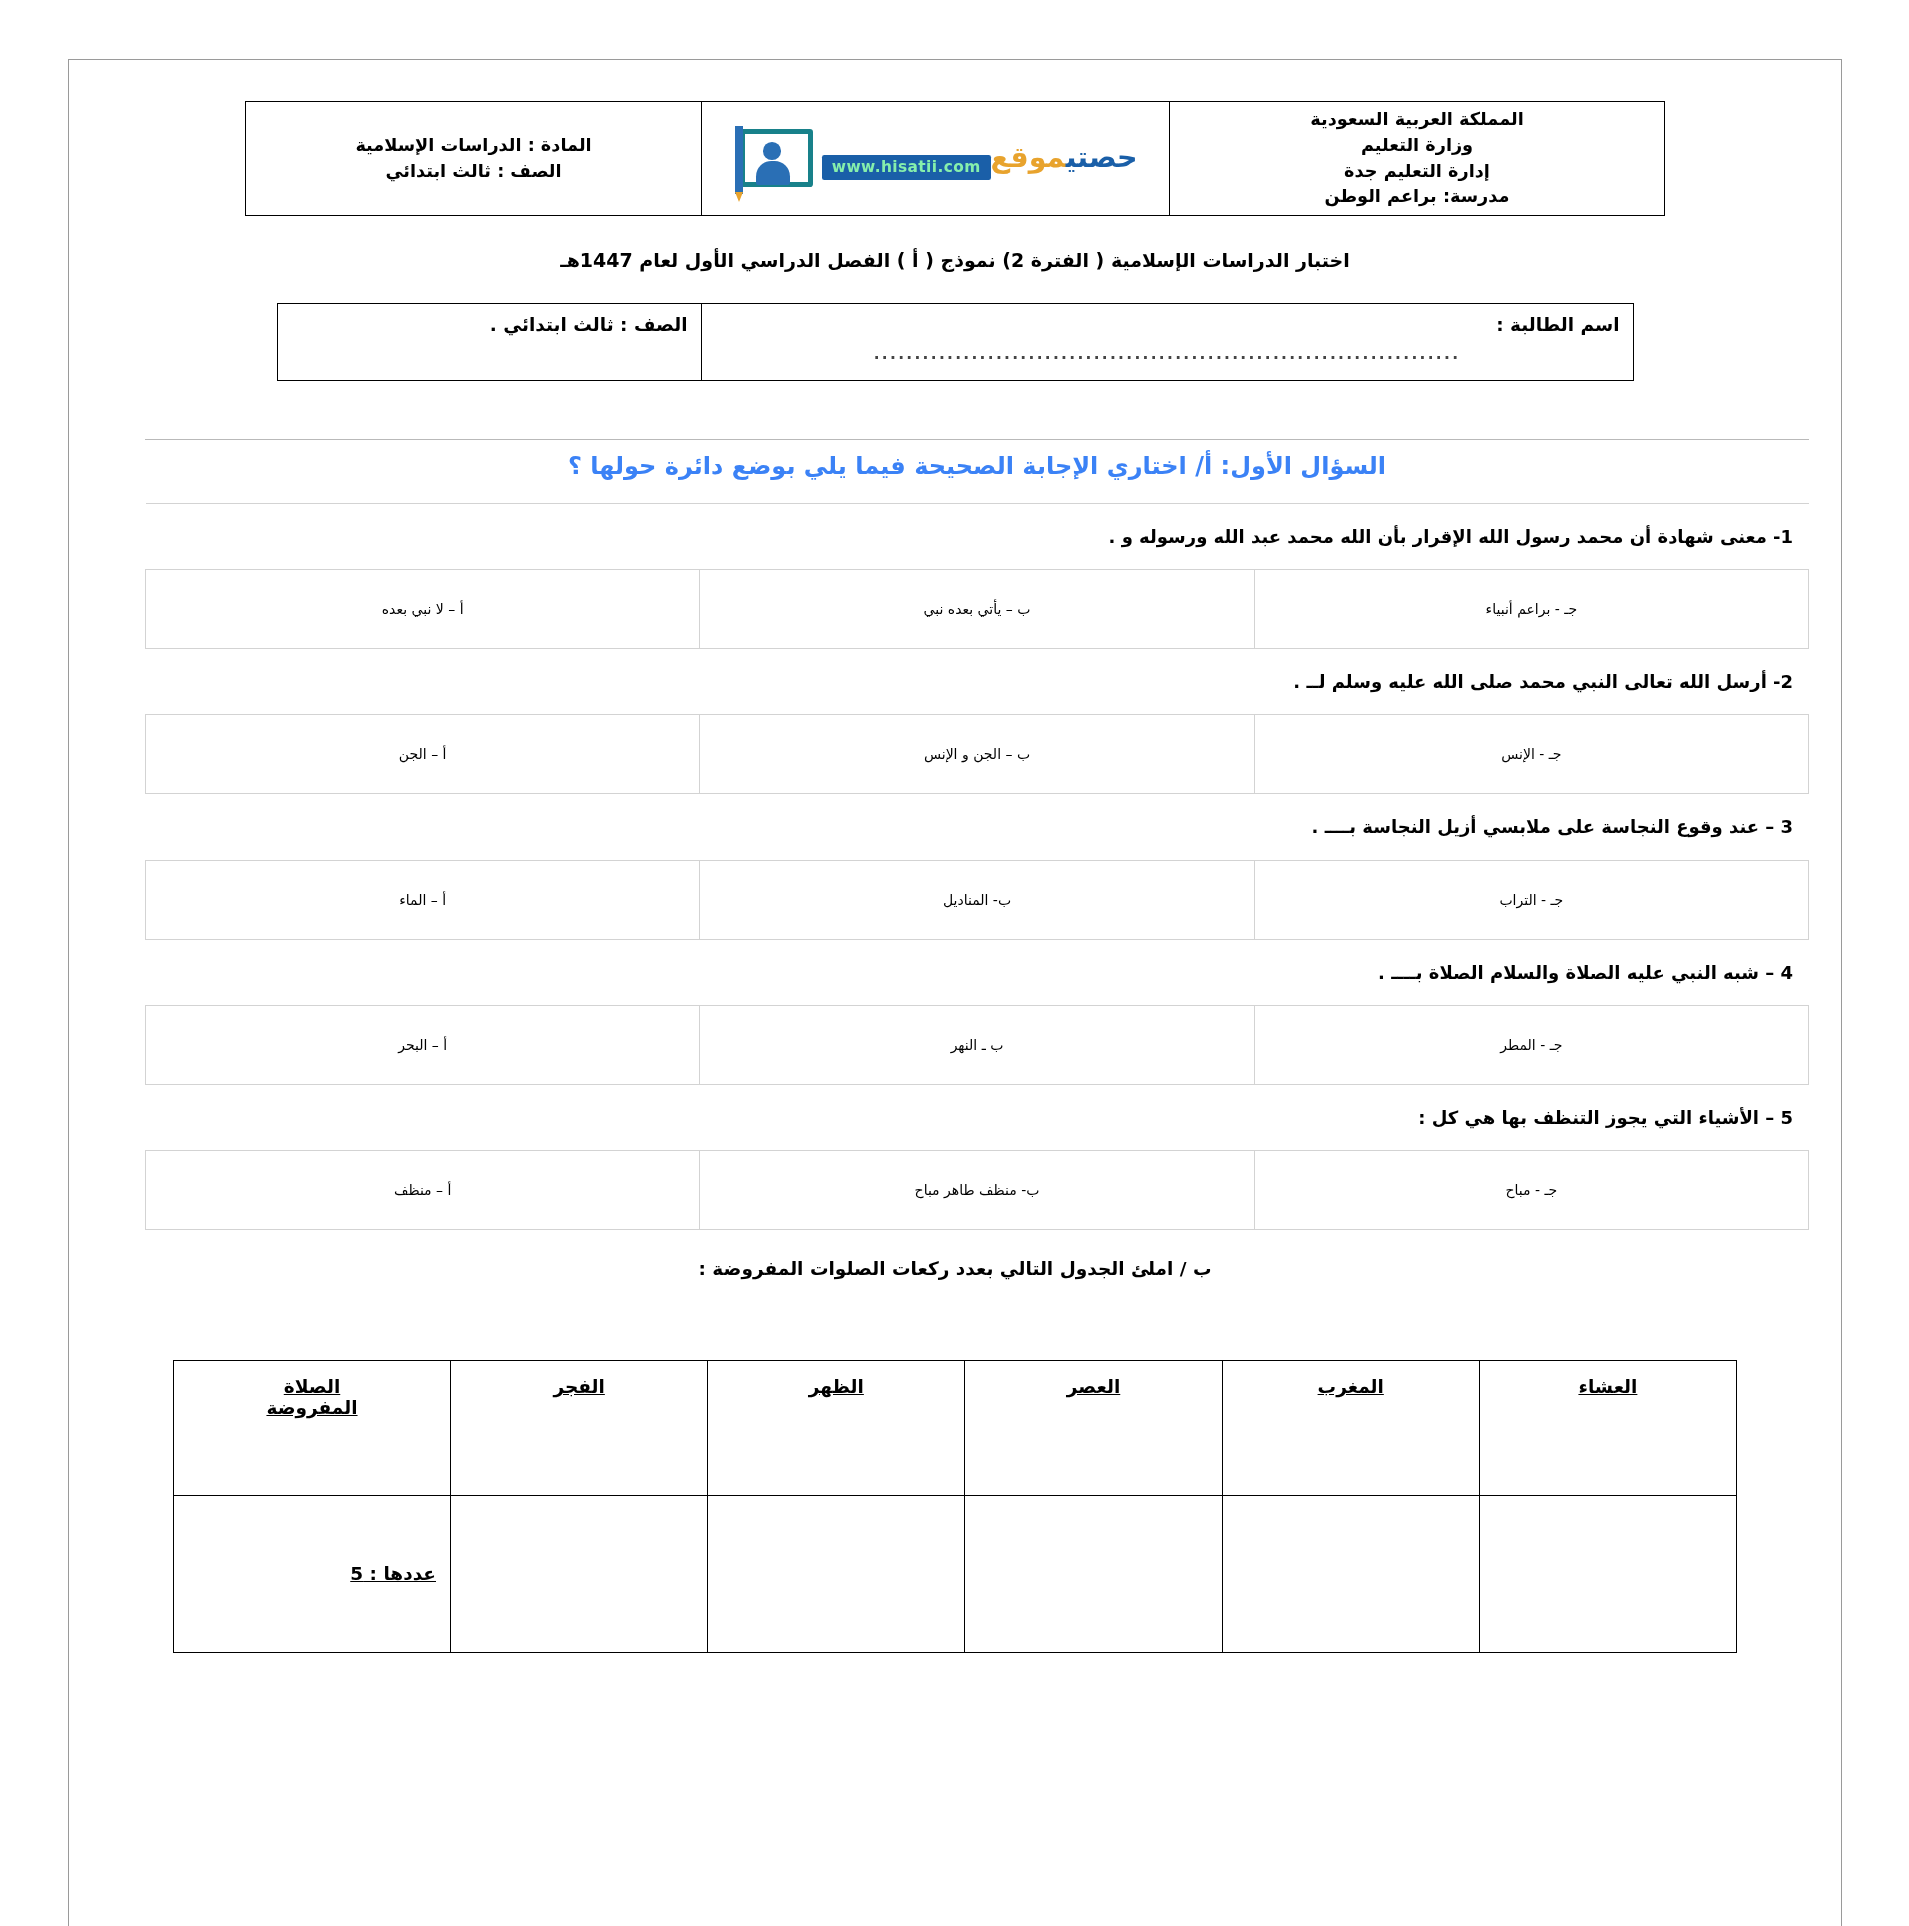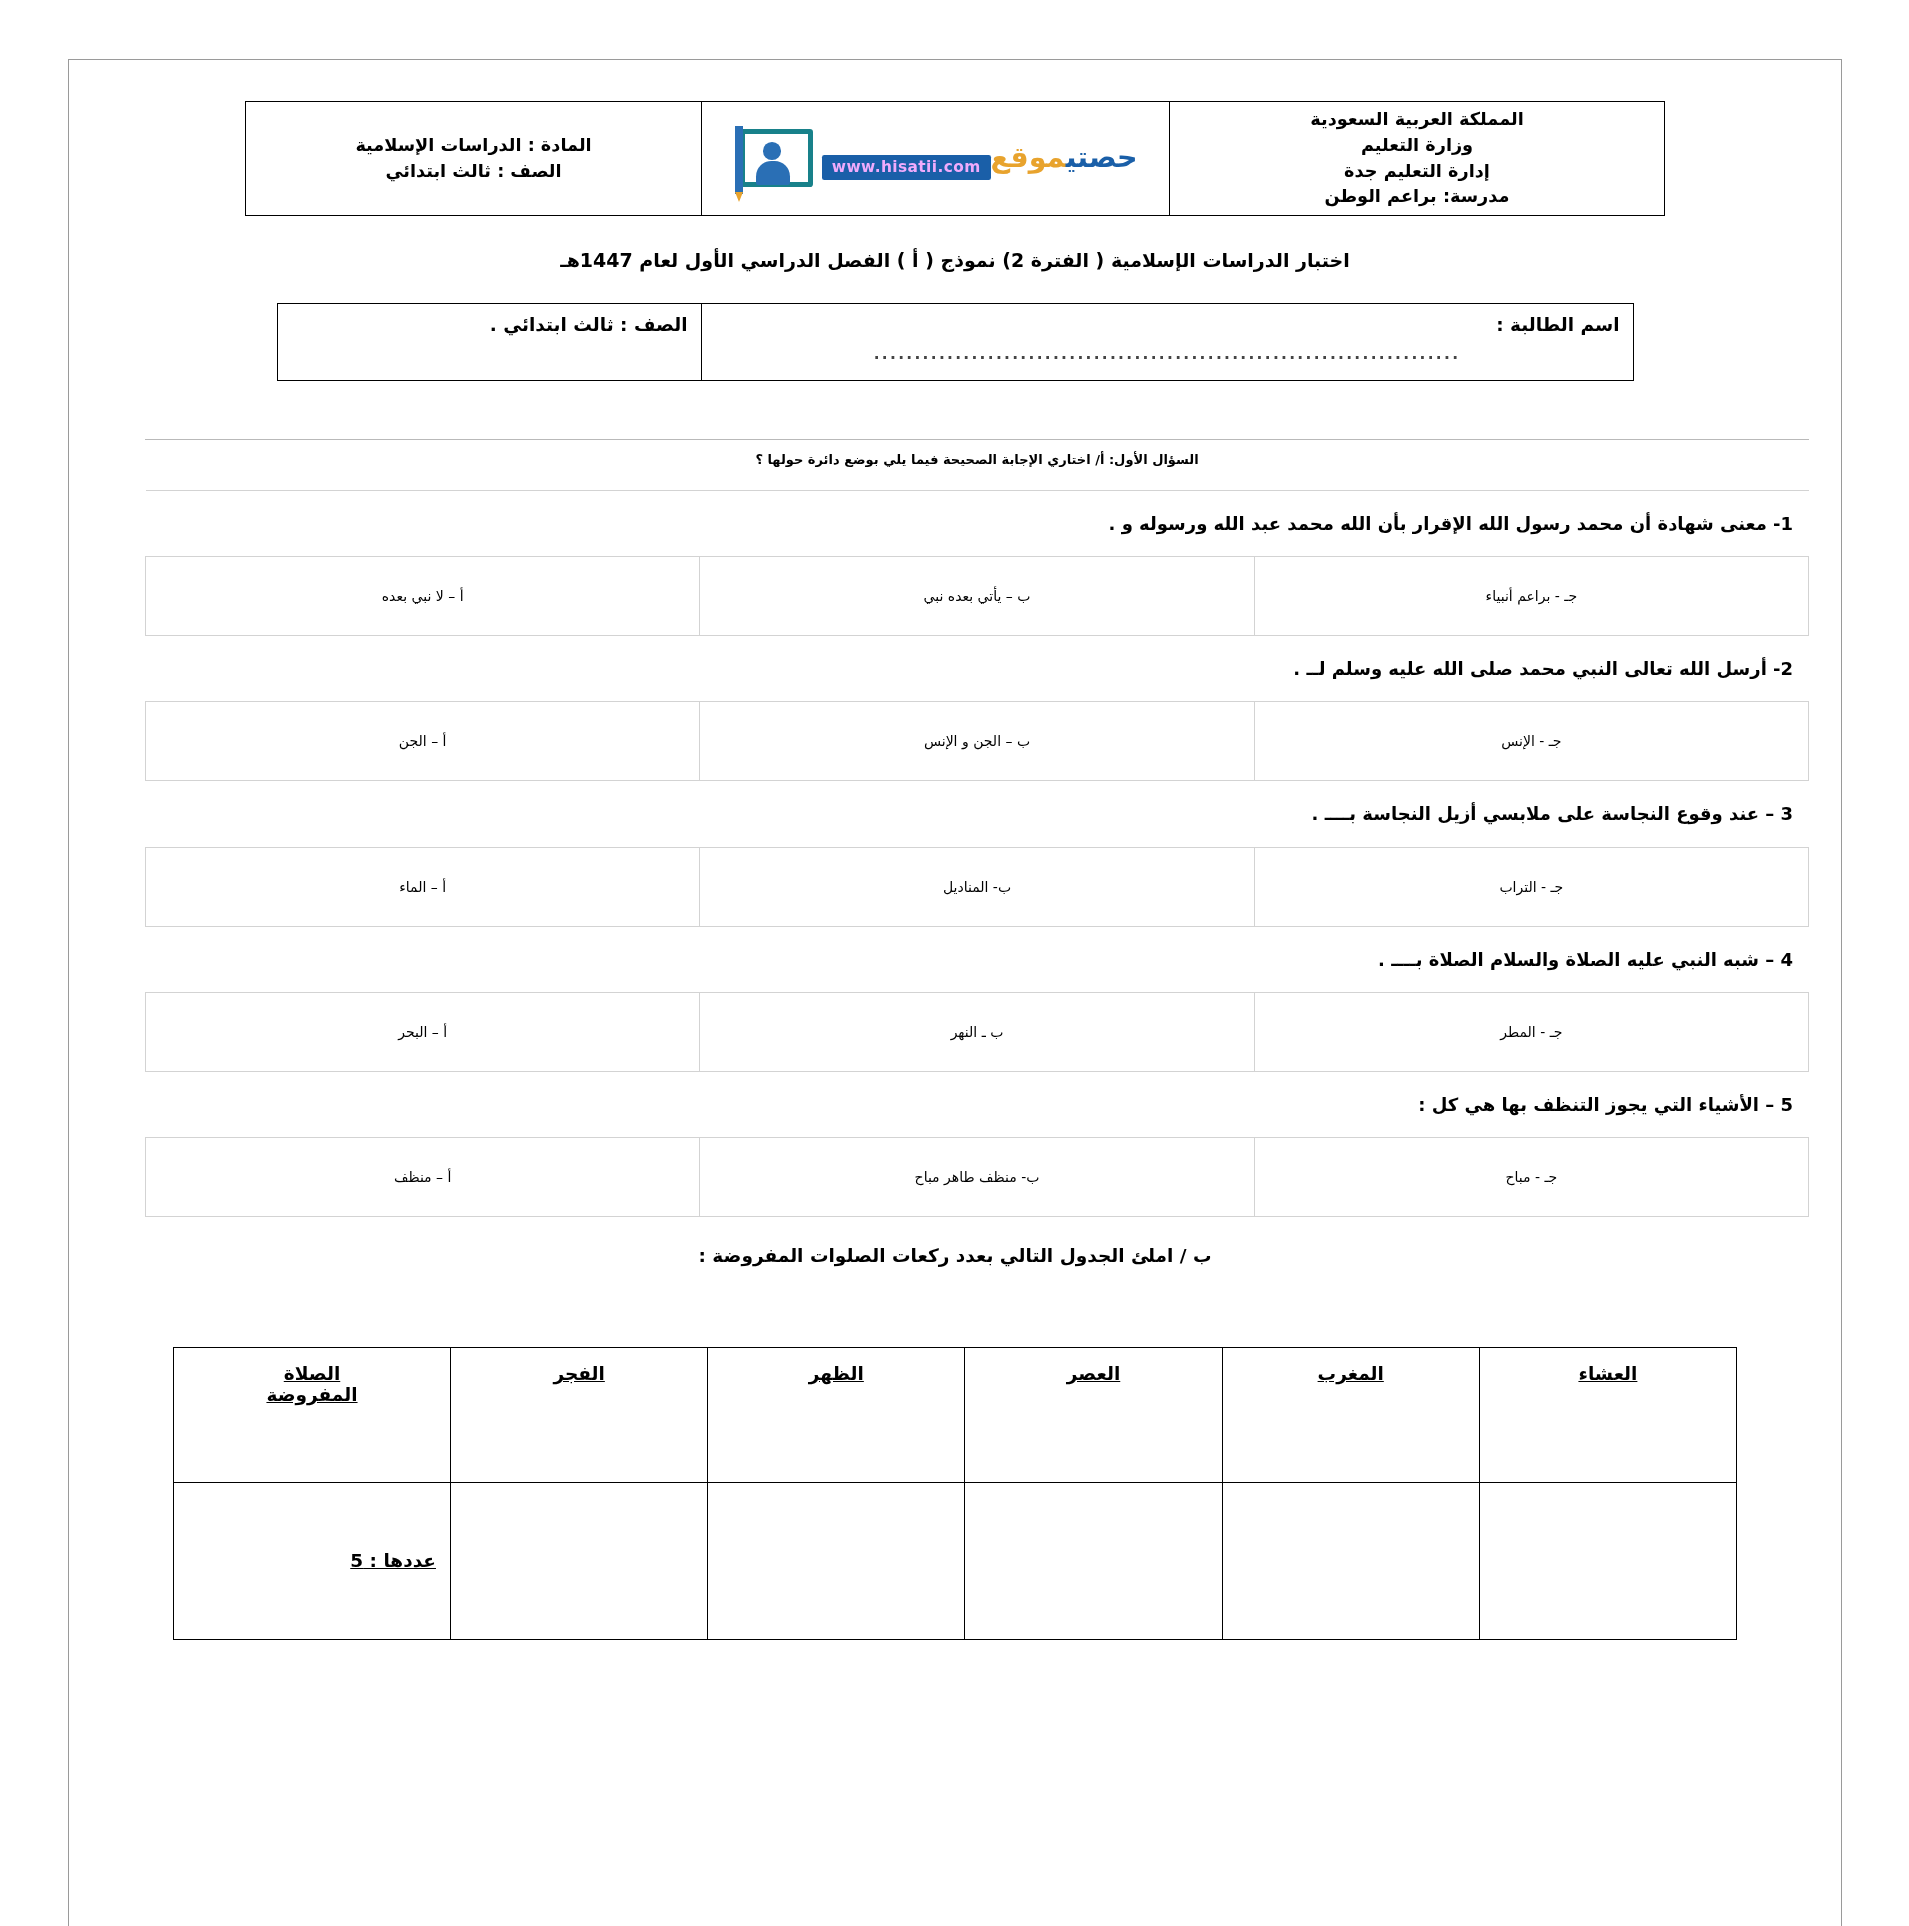--- a/index.html
+++ b/index.html
@@ -58,21 +58,21 @@
   .logo-text-col{display:flex;flex-direction:row;align-items:center;}
   .logo-word{
     font-size:28.5px;font-weight:bold;line-height:1;
     white-space:nowrap;
   }
   .logo-word .w1{color:#e8a32d;}
   .logo-word .w2{color:#1a5fa8;}
   .logo-url{
     margin-top:18px;
     background:#1a5fa8;
-    color:#f0abfc;
+    color:#86efac;
     font-size:15.4px;font-weight:bold;
     padding:3.1px 10px 3.9px 10px;
     border-radius:2.3px;
     letter-spacing:0.4px;
     direction:ltr;
     font-family:"DejaVu Sans","Liberation Sans",sans-serif;
   }
   .logo-board{
     position:relative;width:83px;height:65px;flex:0 0 auto;
   }
@@ -138,22 +138,22 @@
   
   .q-head{
     margin:58px 0 0 0;
     border-top:1.9px solid #b9b9b9;
     padding-top:11.6px;
     width:1664px;
     margin-right:-13px;
   }
   .q-head-inner{
     text-align:center;
-    color:#000000;
-    font-size:13px;font-weight:bold;
+    color:#3b82f6;
+    font-size:24px;font-weight:bold;
   }
 
   
   .mcq{
     width:1664px;
     margin:23px -13px 0 0;
     border-collapse:collapse;
     table-layout:fixed;
   }
   .mcq td{

